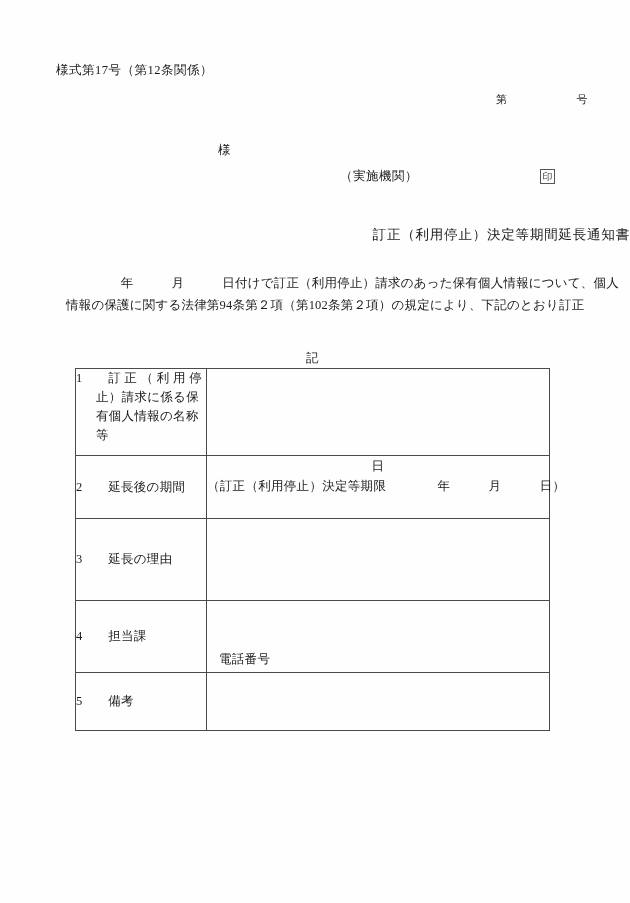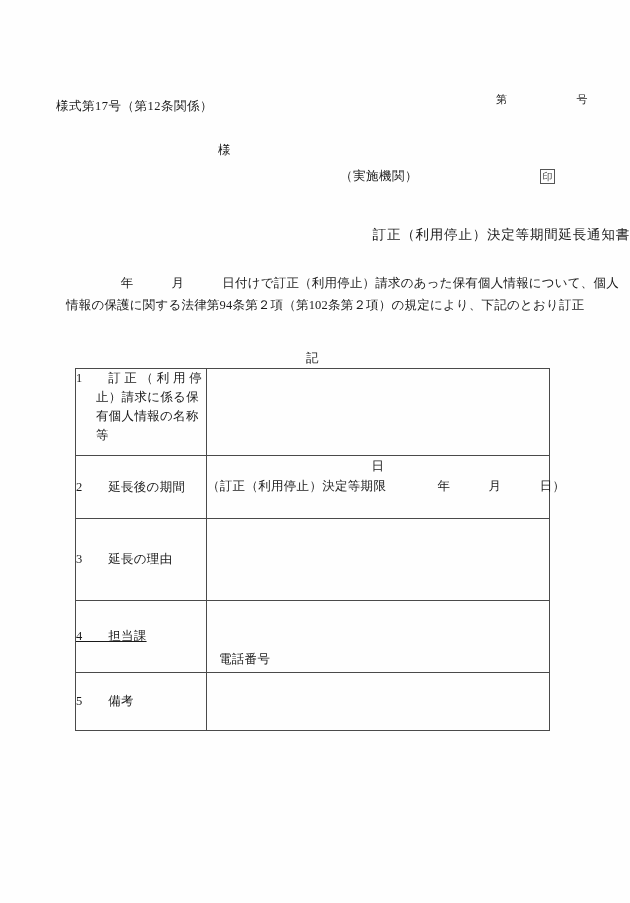--- a/index.html
+++ b/index.html
@@ -22,21 +22,20 @@
   }
 
   
   .form-number {
     position: absolute;
     left: 56px;
     top: 62px;
     font-size: 12.5px;
     letter-spacing: 0.5px;
     white-space: nowrap;
-    margin-top: 36px;
   }
   .doc-meta {
     position: absolute;
     right: 42px;
     top: 88px;
     font-size: 11px;
     text-align: left;
   }
   .doc-meta .meta-line {
     display: block;
@@ -163,21 +162,21 @@
   .val-bottom-left {
     position: absolute;
     left: 12px;
     bottom: 4px;
     letter-spacing: 0.3px;
     white-space: pre;
   }
   .r1 { height: 87px; }
   .r2 { height: 63px; }
   .r3 { height: 82px; }
-  .r4 { height: 72px; text-decoration: underline; }
+  .r4 { height: 72px; }
   .r5 { height: 58px; }
 </style>
 </head>
 <body>
 
 <div class="page">
 
   <div class="form-number">様式第17号（第12条関係）</div>
 
   <div class="doc-meta">

